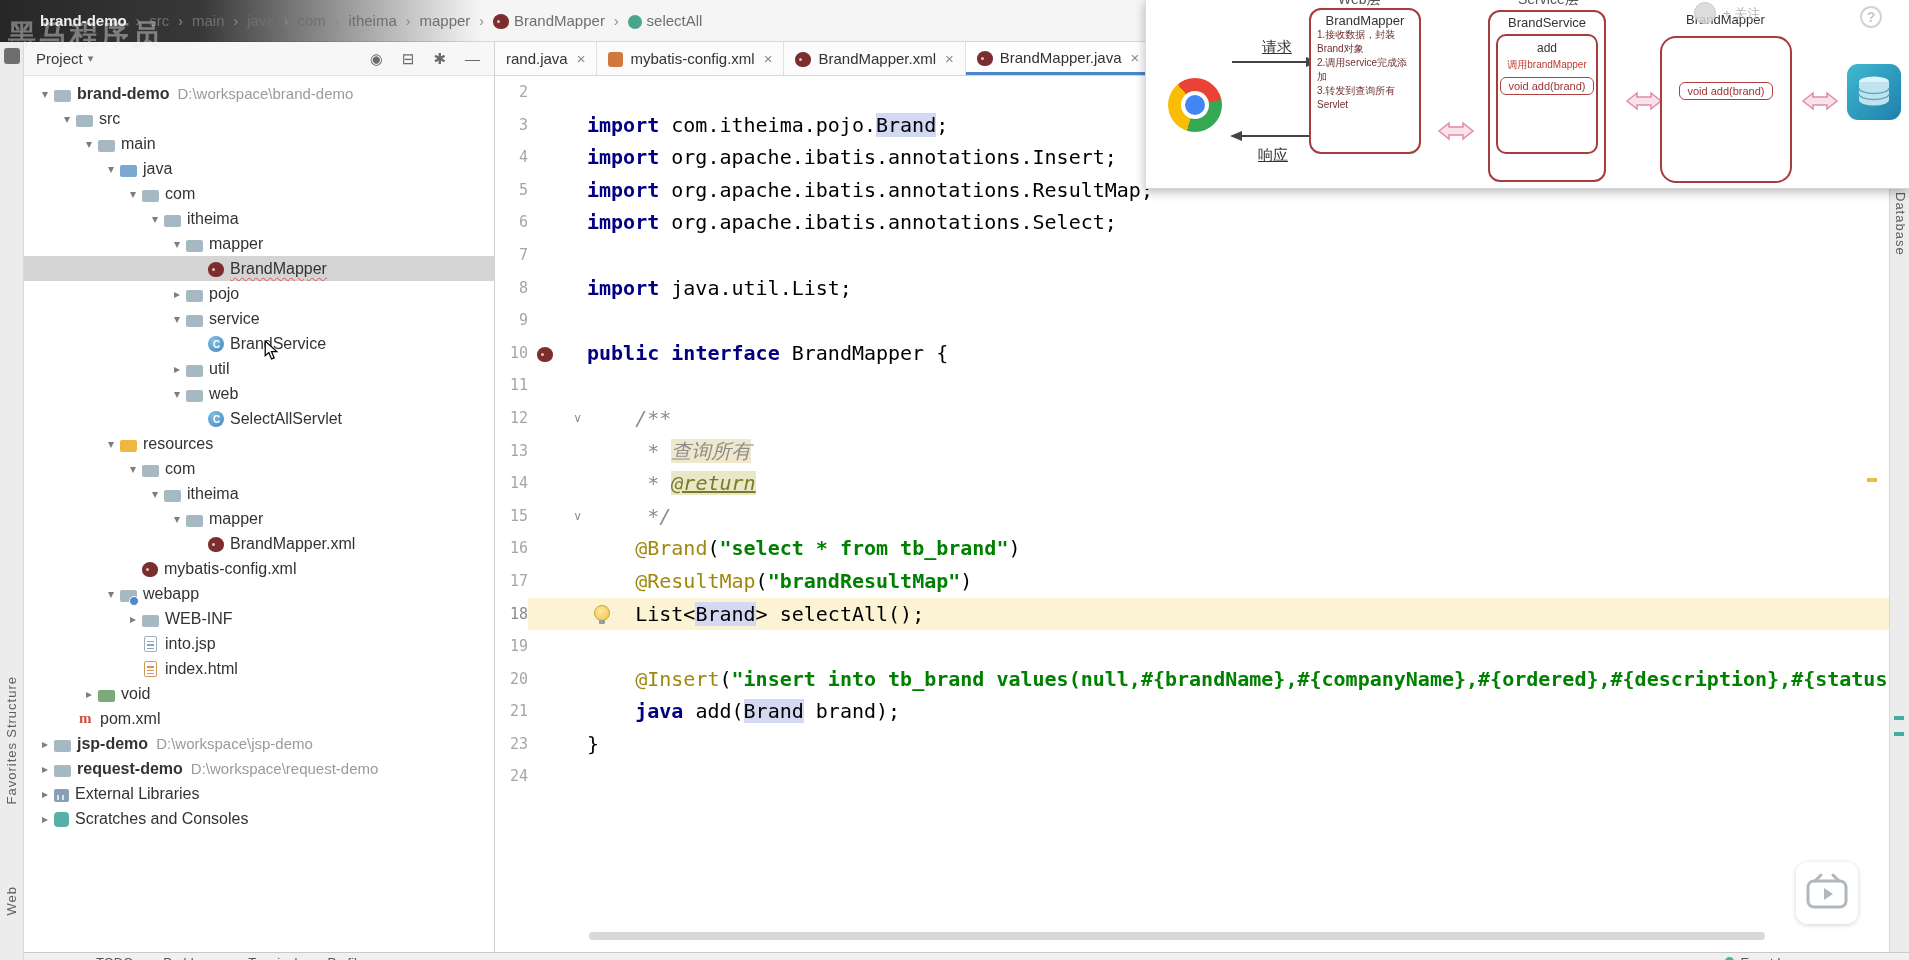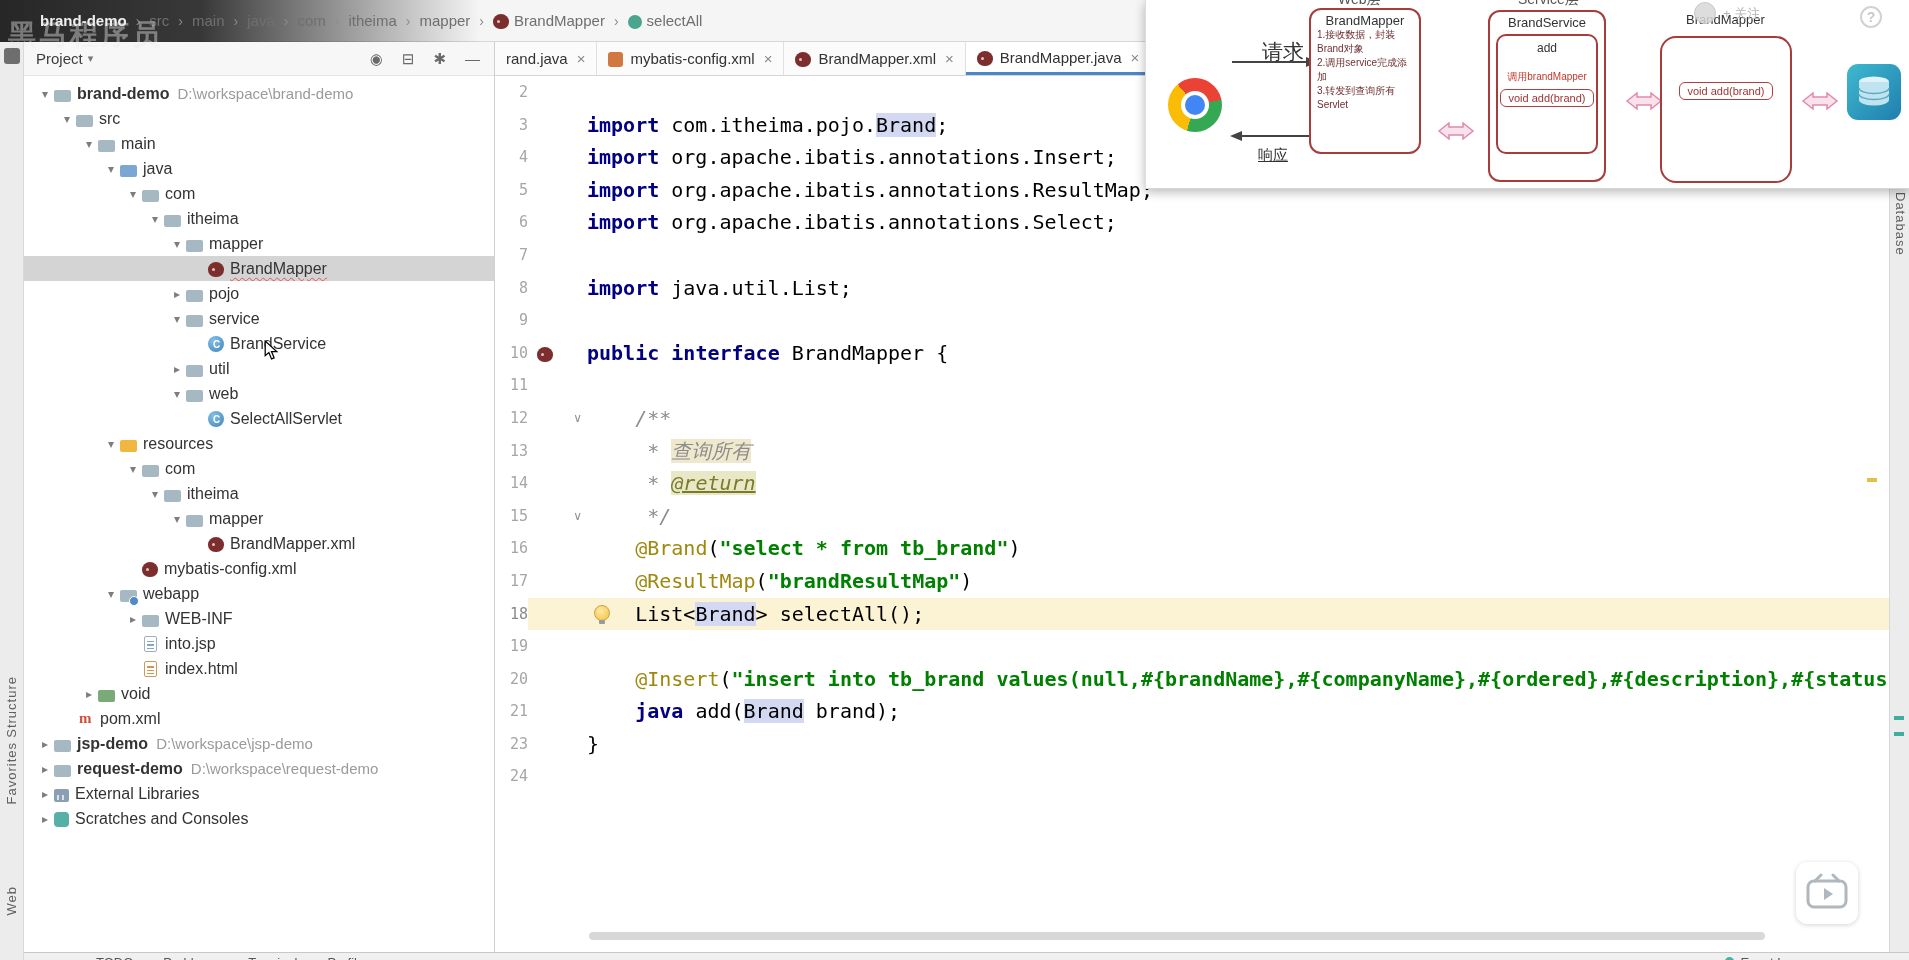--- a/index.html
+++ b/index.html
@@ -140,32 +140,32 @@
   
   .overlay { position:absolute; left:1145px; top:0; width:764px; height:189px; background:#fff;
     border-left:1px solid #ddd; border-bottom:1px solid #d5d5d5; box-shadow:0 3px 10px rgba(0,0,0,.28);
     z-index:40; overflow:hidden; }
   .ov-cut-label { position:absolute; top:-9px; font-size:14px; color:#555; }
   .chrome { position:absolute; left:22px; top:78px; width:54px; height:54px; border-radius:50%;
     background:#ea4335;
     background-image:conic-gradient(from -40deg, #ea4335 0 33%, #34a853 33% 66%, #fbbc05 66% 100%); }
   .chrome::before { content:""; position:absolute; inset:13px; background:#fff; border-radius:50%; }
   .chrome::after { content:""; position:absolute; inset:17px; background:#4285f4; border-radius:50%; }
-  .ov-req { position:absolute; left:116px; top:38px; font-size:21px; color:#333;text-decoration:underline; }
+  .ov-req { position:absolute; left:116px; top:38px; font-size:15px; color:#333;text-decoration:underline; }
   .ov-resp { position:absolute; left:112px; top:146px; font-size:15px; color:#333;text-decoration:underline; }
   .arr { position:absolute; }
   .box { position:absolute; border:2px solid #a63c3c; border-radius:12px; background:#fff; }
   .box1 { left:163px; top:8px; width:112px; height:146px; padding:3px 4px; }
   .box2 { left:342px; top:10px; width:118px; height:172px; padding-top:3px; }
   .box3 { left:514px; top:36px; width:132px; height:147px; border-radius:16px; }
   .box-title { text-align:center; font-size:13px; color:#333; }
   .srv-line { font-size:10px; line-height:14px; color:#703030; padding:0 2px; }
   .inner2 { margin:4px 6px 0 6px; height:120px; border:2px solid #a63c3c; border-radius:10px; padding-top:5px; }
   .m-add { text-align:center; font-size:12px; color:#333; }
-  .m-call { text-align:center; font-size:10px; color:#c0392b; margin-top:15px; }
+  .m-call { text-align:center; font-size:10px; color:#c0392b; margin-top:3px; }
   .mini-box { margin:5px auto 0 auto; width:max-content; border:1.5px solid #b04040; border-radius:6px;
     color:#a03535; font-size:11px; padding:2px 7px; background:#fff; }
   .box3 .mini-box { margin-top:44px; }
   .bm-label { position:absolute; left:540px; top:12px; font-size:13px; color:#333; }
   .db-icon { position:absolute; left:700px; top:52px; }
   .follow-avatar { position:absolute; left:548px; top:2px; width:22px; height:22px; border-radius:50%;
     background:rgba(215,215,215,.85); border:1px solid #c8c8c8; }
   .follow-btn { position:absolute; left:577px; top:5px; font-size:13px; color:#b5b5b5; }
   .follow-btn::before { content:"+ "; }
   .help-circle { position:absolute; left:714px; top:6px; width:22px; height:22px; border:2px solid #d2d2d2;

